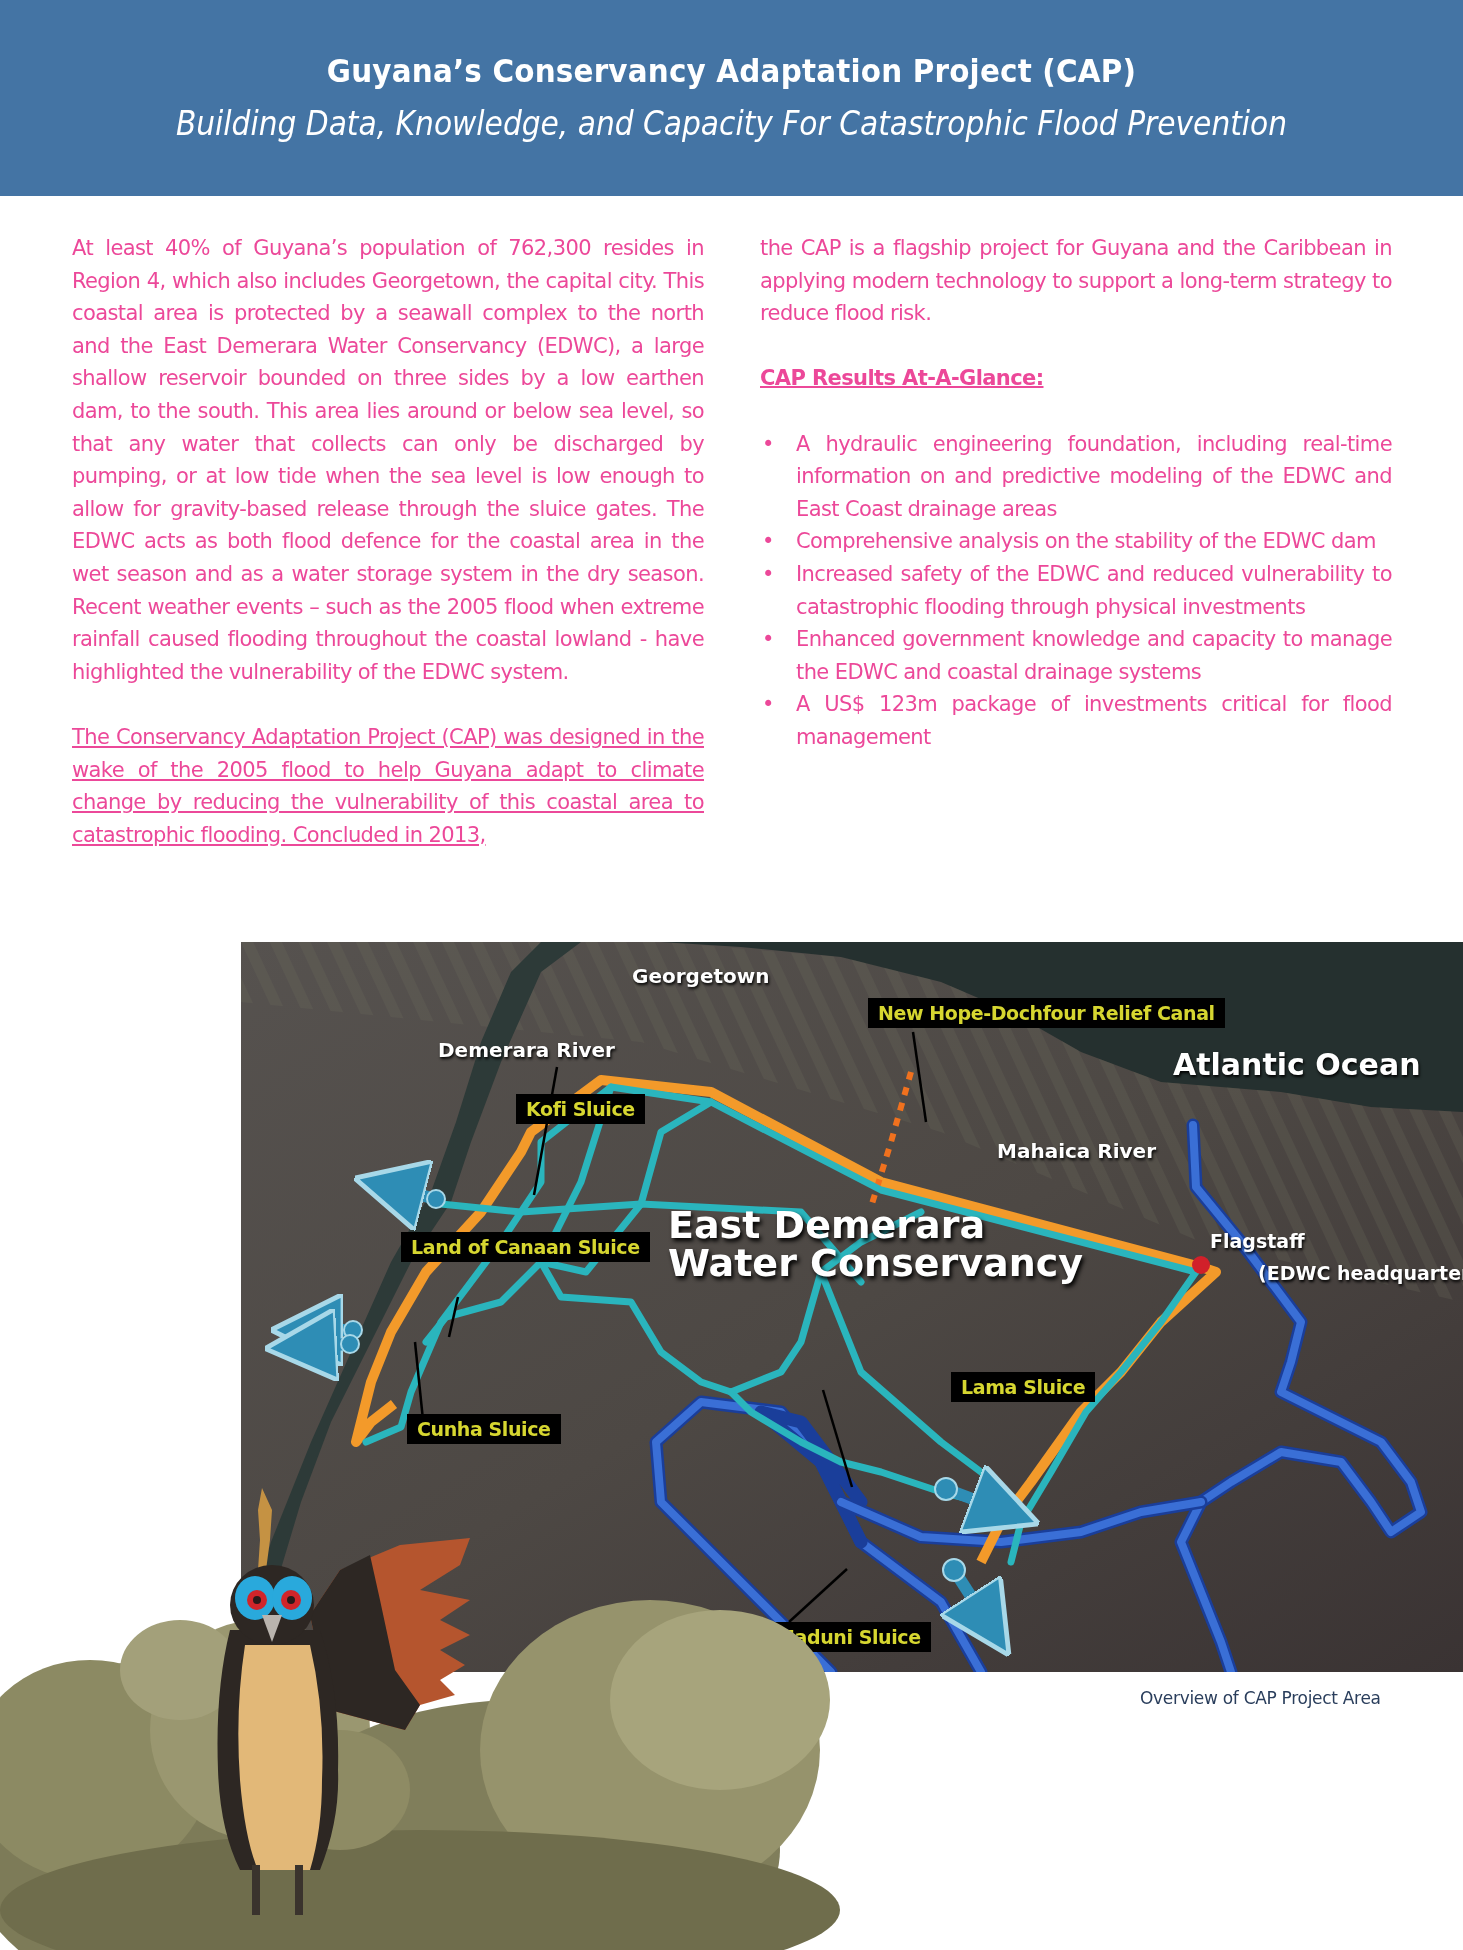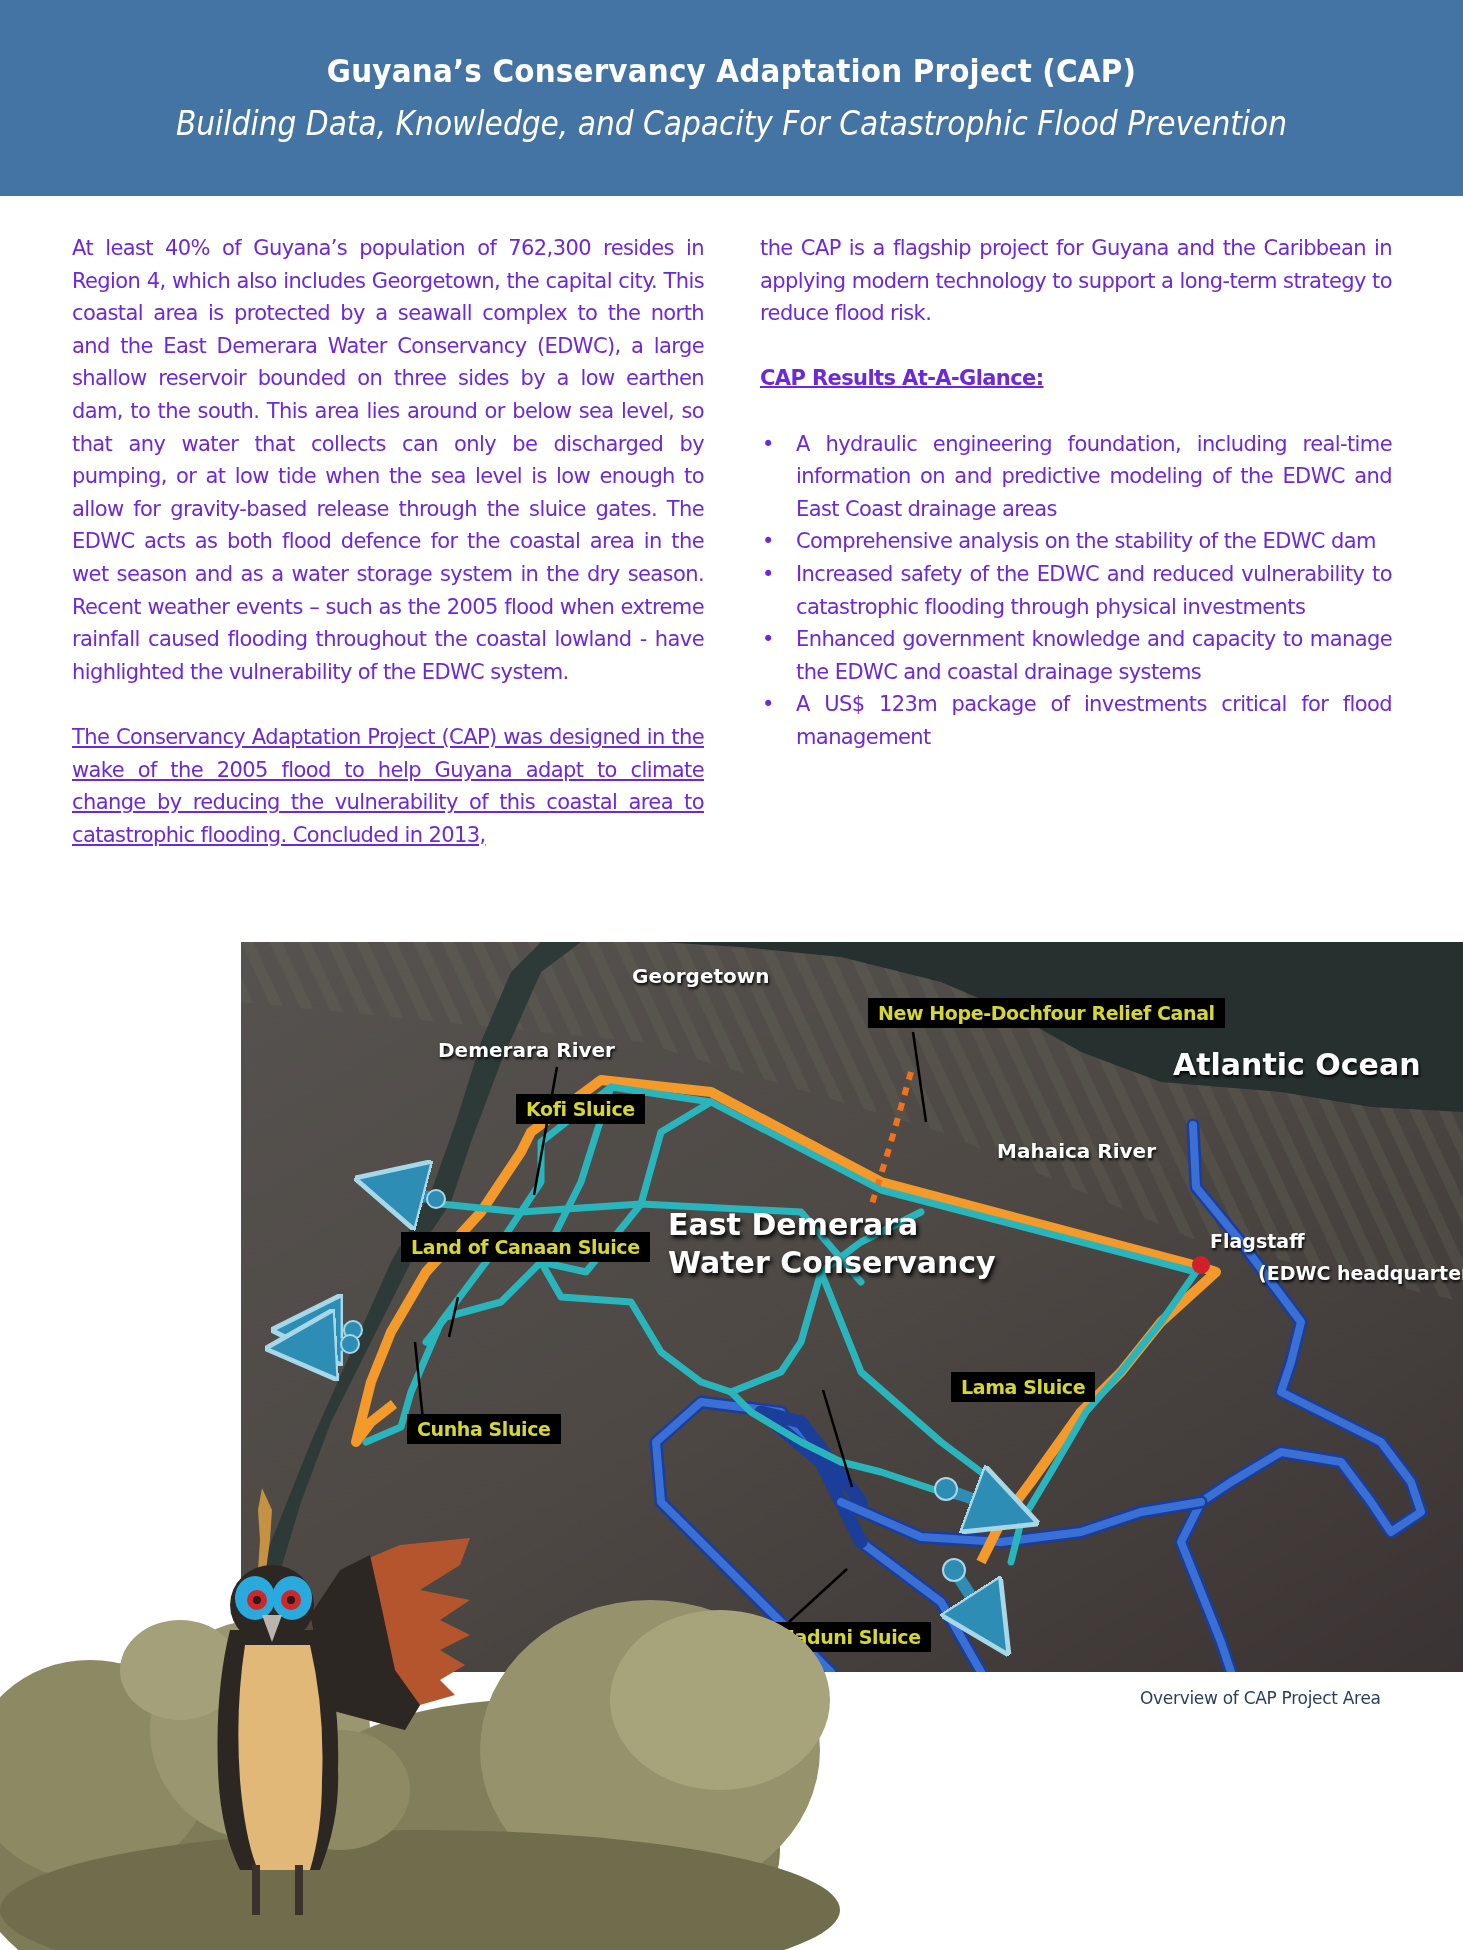--- a/index.html
+++ b/index.html
@@ -19,21 +19,21 @@
     font-family: "DejaVu Sans", sans-serif;
     transform: scaleX(0.92);
   }
   .banner .subtitle {
     position: absolute; left: 0; right: 0; top: 104px;
     font-size: 33px; font-style: italic;
     font-family: "DejaVu Sans", sans-serif;
     transform: scaleX(0.9);
   }
   .col {
-    position: absolute; color: #6d28d9;
+    position: absolute; color: #ec4899;
     font-family: "DejaVu Sans", sans-serif;
     font-size: 21px; line-height: 32.6px;
     text-align: justify;
     letter-spacing: -0.6px;
   }
   .col-left { left: 72px; top: 232px; width: 632px; }
   .col-right { left: 760px; top: 232px; width: 632px; }
   .col p { margin: 0; }
   .col p + p { margin-top: 32.6px; text-decoration: underline; }
   .results-heading {
@@ -48,21 +48,21 @@
     position: absolute; left: 241px; top: 942px; width: 1222px; height: 730px;
     overflow: hidden; background: #3f3d42;
   }
   .map svg { position: absolute; left: 0; top: 0; }
   .map-label {
     position: absolute; color: #ffffff; font-weight: bold;
     font-family: "DejaVu Sans", sans-serif; font-size: 20px;
     text-shadow: 1px 2px 3px #000;
     white-space: nowrap;
   }
-  .map-label.big { font-size: 30px; line-height: 38px; text-shadow: 2px 3px 4px #000; }
+  .map-label.big { font-size: 38px; line-height: 38px; text-shadow: 2px 3px 4px #000; }
   .map-label.ocean { font-size: 30px; }
   .callout {
     position: absolute; background: #000000; color: #d6d630;
     font-family: "DejaVu Sans", sans-serif; font-weight: bold;
     font-size: 19px; padding: 4px 10px; white-space: nowrap;
     letter-spacing: -0.4px;
   }
   .caption {
     position: absolute; left: 1140px; top: 1688px;
     color: #2a3e5c; font-size: 17px;

